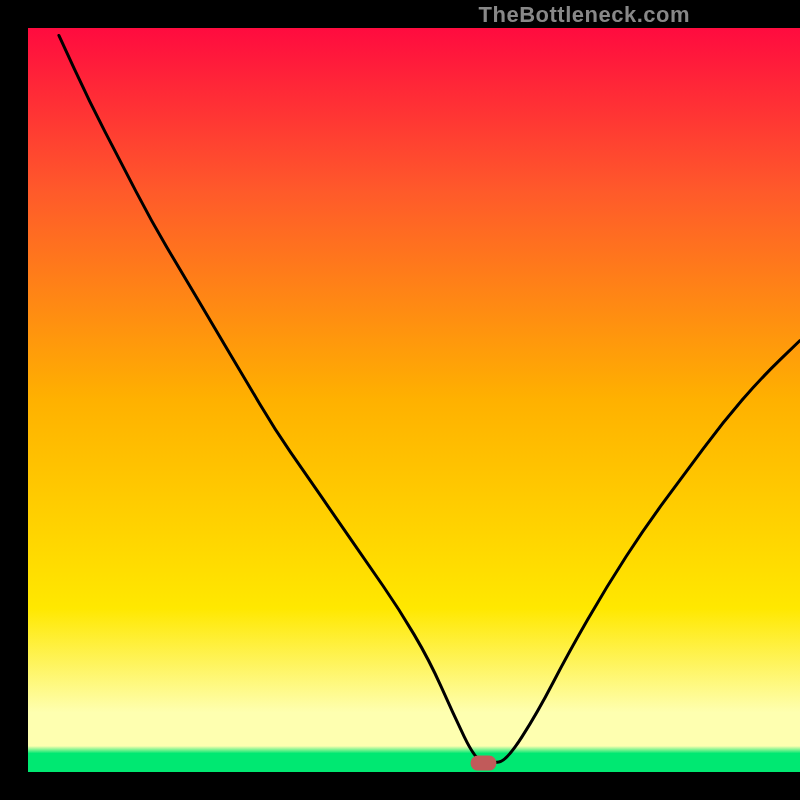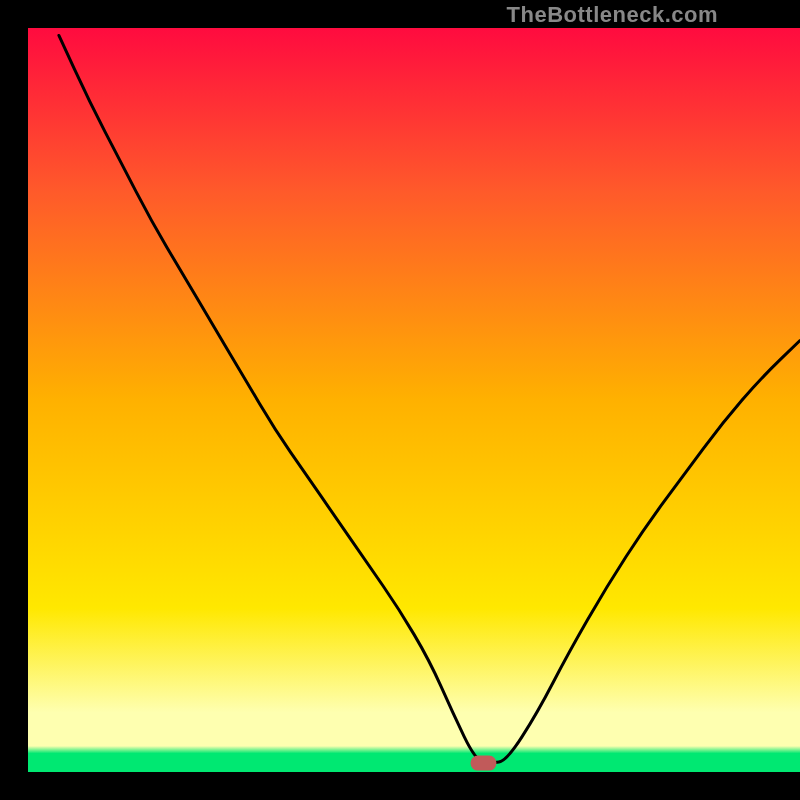--- a/index.html
+++ b/index.html
@@ -8,21 +8,20 @@
     width: 800px;
     height: 800px;
     background: #000;
     overflow: hidden;
   }
   .container {
     position: relative;
     width: 700px;
     height: 800px;
     background: #000;
-    padding-left: 28px;
   }
   .watermark {
     position: absolute;
     top: 2px;
     right: 10px;
     font-family: Arial, Helvetica, sans-serif;
     font-size: 22px;
     font-weight: bold;
     color: #888;
     letter-spacing: 0.5px;

